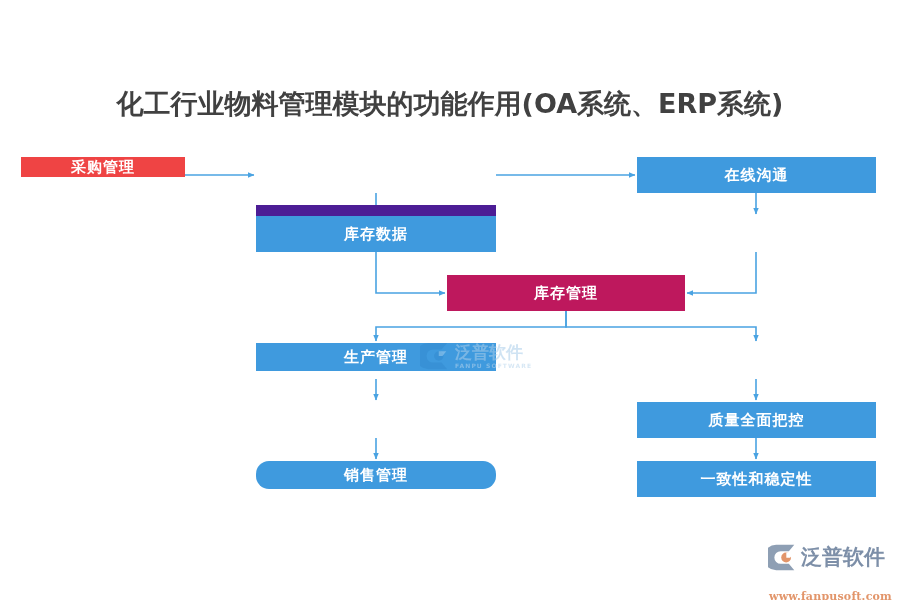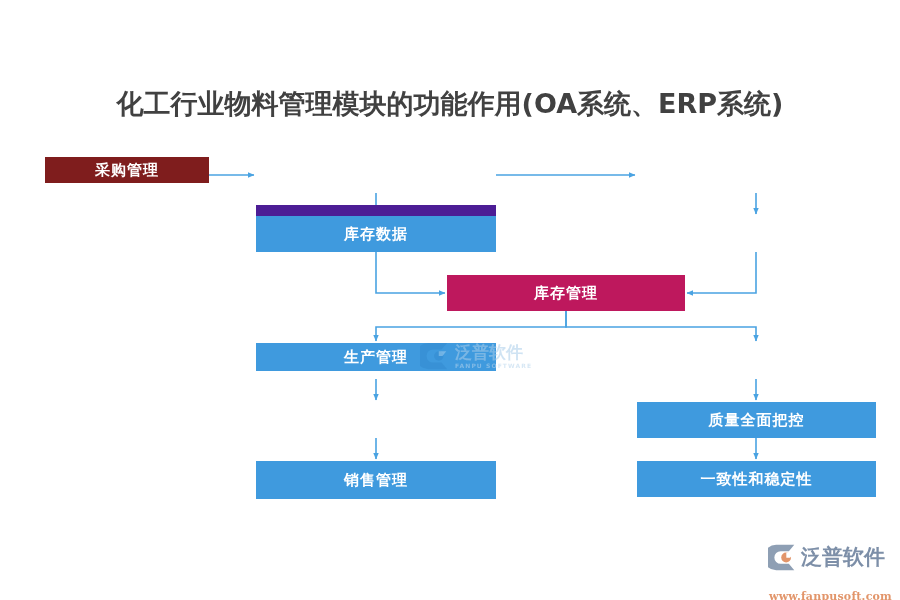--- a/index.html
+++ b/index.html
@@ -175,27 +175,28 @@
       <path d="M376,379 L376,400"></path>
 
       <path d="M756,379 L756,400"></path>
 
       <path d="M376,438 L376,459"></path>
 
       <path d="M756,438 L756,459"></path>
     </g>
   </svg>
 
-  <div class="node" style="left: 21px; top: 157px; width: 164px; height: 26px; background: #7f1d1d; color: rgb(255, 255, 255); margin-left: 24px;">采购管理</div>
+  <div class="node" style="left: 21px; top: 157px; width: 164px; height: 20px; background: #ef4444; color: rgb(255, 255, 255);">采购管理</div>
   <div class="node" style="left: 256px; top: 157px; width: 240px; height: 46px; background: #4c1d95; color: rgb(255, 255, 255); margin-top: 48px;">采购订单</div>
+  <div class="node" style="left: 637px; top: 157px; width: 239px; height: 36px; background: rgb(63, 154, 222); color: rgb(255, 255, 255);">在线沟通</div>
   <div class="node" style="left: 256px; top: 216px; width: 240px; height: 36px; background: rgb(63, 154, 222); color: rgb(255, 255, 255);">库存数据</div>
   <div class="node" style="left: 447px; top: 275px; width: 238px; height: 36px; background: #be185d; color: rgb(255, 255, 255);">库存管理</div>
   <div class="node" style="left: 256px; top: 343px; width: 240px; height: 28px; background: rgb(63, 154, 222); color: rgb(255, 255, 255);">生产管理</div>
   <div class="node" style="left: 637px; top: 402px; width: 239px; height: 36px; background: rgb(63, 154, 222); color: rgb(255, 255, 255);">质量全面把控</div>
-  <div class="node" style="left: 256px; top: 461px; width: 240px; height: 38px; background: rgb(63, 154, 222); color: rgb(255, 255, 255);">销售管理</div>
+  <div class="node" style="left: 256px; top: 461px; width: 240px; height: 28px; background: rgb(63, 154, 222); color: rgb(255, 255, 255); border-radius: 13px;">销售管理</div>
   <div class="node" style="left: 637px; top: 461px; width: 239px; height: 36px; background: rgb(63, 154, 222); color: rgb(255, 255, 255);">一致性和稳定性</div>
 
   <div id="center-watermark">
     <svg class="wm-mark" viewBox="0 0 32 32" xmlns="http://www.w3.org/2000/svg">
       <path d="M9 2 L29 2 L23 9 L14 9 A7 7 0 0 0 14 23 L23 23 L29 30 L9 30 A14 14 0 0 1 9 2 Z" fill="#2f86c9" opacity="0.75"></path>
       <circle cx="20" cy="16" r="5" fill="#2f86c9" opacity="0.75"></circle>
       <path d="M20 11 L28 11 L24 16 L20 16 Z" fill="#ffffff" opacity="0.5"></path>
     </svg>
     <div class="wm-text">
       <div class="wm-cn">泛普软件</div>

